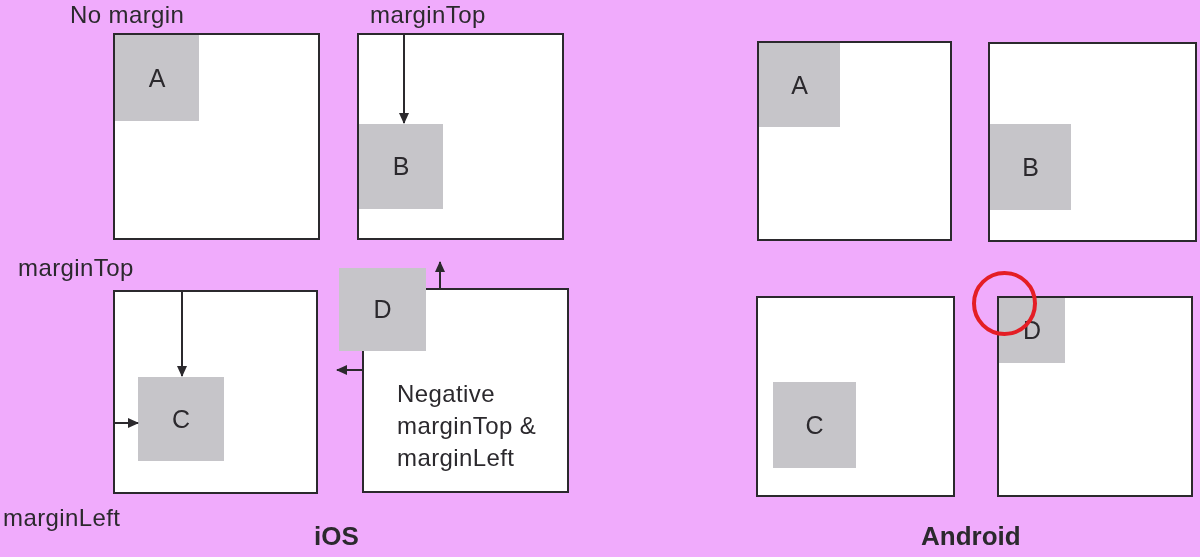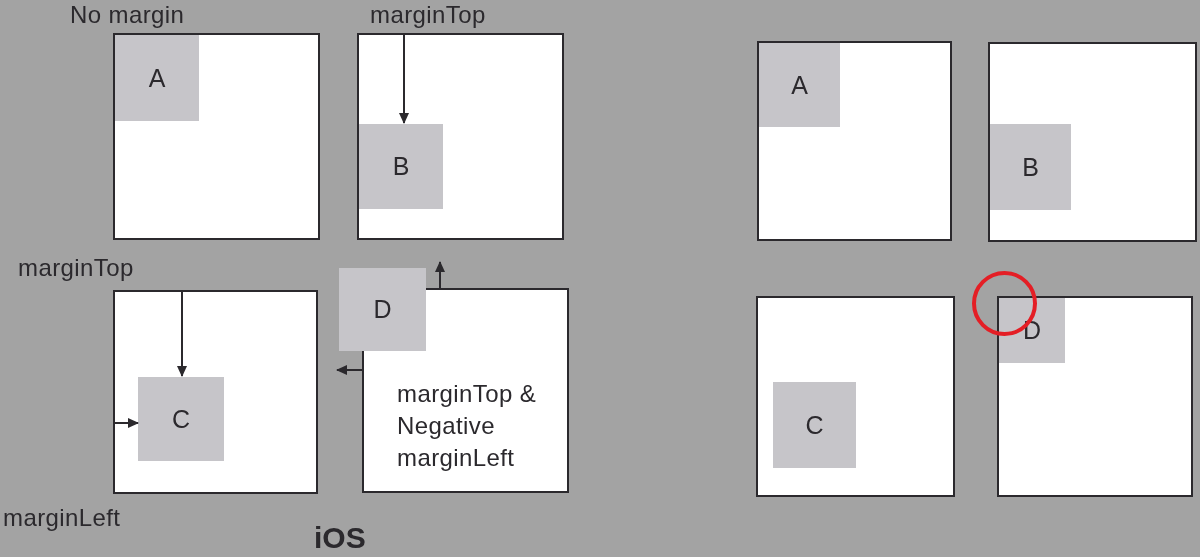--- a/index.html
+++ b/index.html
@@ -1,35 +1,35 @@
 <!DOCTYPE html>
 <html style="--line: #2b292d; --square-fill: #c6c5c9; --red-highlight: #e41e25;"><head>
 <meta charset="utf-8">
 <style>
   html, body { margin: 0; padding: 0; background: #ffffff; }
   .canvas {
     position: relative;
     width: 1200px;
     height: 557px;
-    background: #a3a3a3;
+    background: #f0abfc;
     font-family: "Liberation Sans", sans-serif;
     color: var(--line, #2b292d);
     overflow: hidden;
   }
   .lbl {
     position: absolute;
     font-size: 24px;
     letter-spacing: 0.4px;
     white-space: nowrap;
     color: var(--line, #2b292d);
     line-height: 26px;
   }
   .lbl-bold {
     position: absolute;
-    font-size: 30px;
+    font-size: 26px;
     font-weight: bold;
     white-space: nowrap;
     color: var(--line, #2b292d);
   }
   .box {
     position: absolute;
     box-sizing: border-box;
     border: 2px solid var(--line, #2b292d);
     background: #ffffff;
   }
@@ -119,22 +119,22 @@
 
   <div class="lbl" style="left:3px; top:505px;">marginLeft</div>
 
   <div class="box" style="left:362px; top:288px; width:207px; height:205px;"></div>
   <div class="sq" style="left:339px; top:268px; width:87px; height:83px;">
     <span>D</span>
   </div>
   <div class="arr-v head-up" style="left:439px; top:262px; height:26px;"></div>
   <div class="arr-h head-left" style="left:337px; top:369px; width:25px;"></div>
   <div class="note" style="left:397px; top:378px;">
+    <div>Negative</div>
     <div>marginTop &amp;</div>
-    <div>Negative</div>
     <div>marginLeft</div>
   </div>
 
   <div class="lbl-bold" style="left:314px; top:521px;">iOS</div>
 
   <div class="box" style="left:757px; top:41px; width:195px; height:200px;">
     <div class="sq" style="left:0; top:0; width:81px; height:84px;">
       <span>A</span>
     </div>
   </div>
@@ -152,14 +152,15 @@
     </div>
   </div>
 
   <div class="box" style="left:997px; top:296px; width:196px; height:201px;">
     <div class="sq" style="left:0; top:0; width:66px; height:65px;">
       <span>D</span>
     </div>
   </div>
   <div class="highlight-circle"></div>
 
+  <div class="lbl-bold" style="left:921px; top:521px;">Android</div>
 
 </div>
 
 </body></html>

